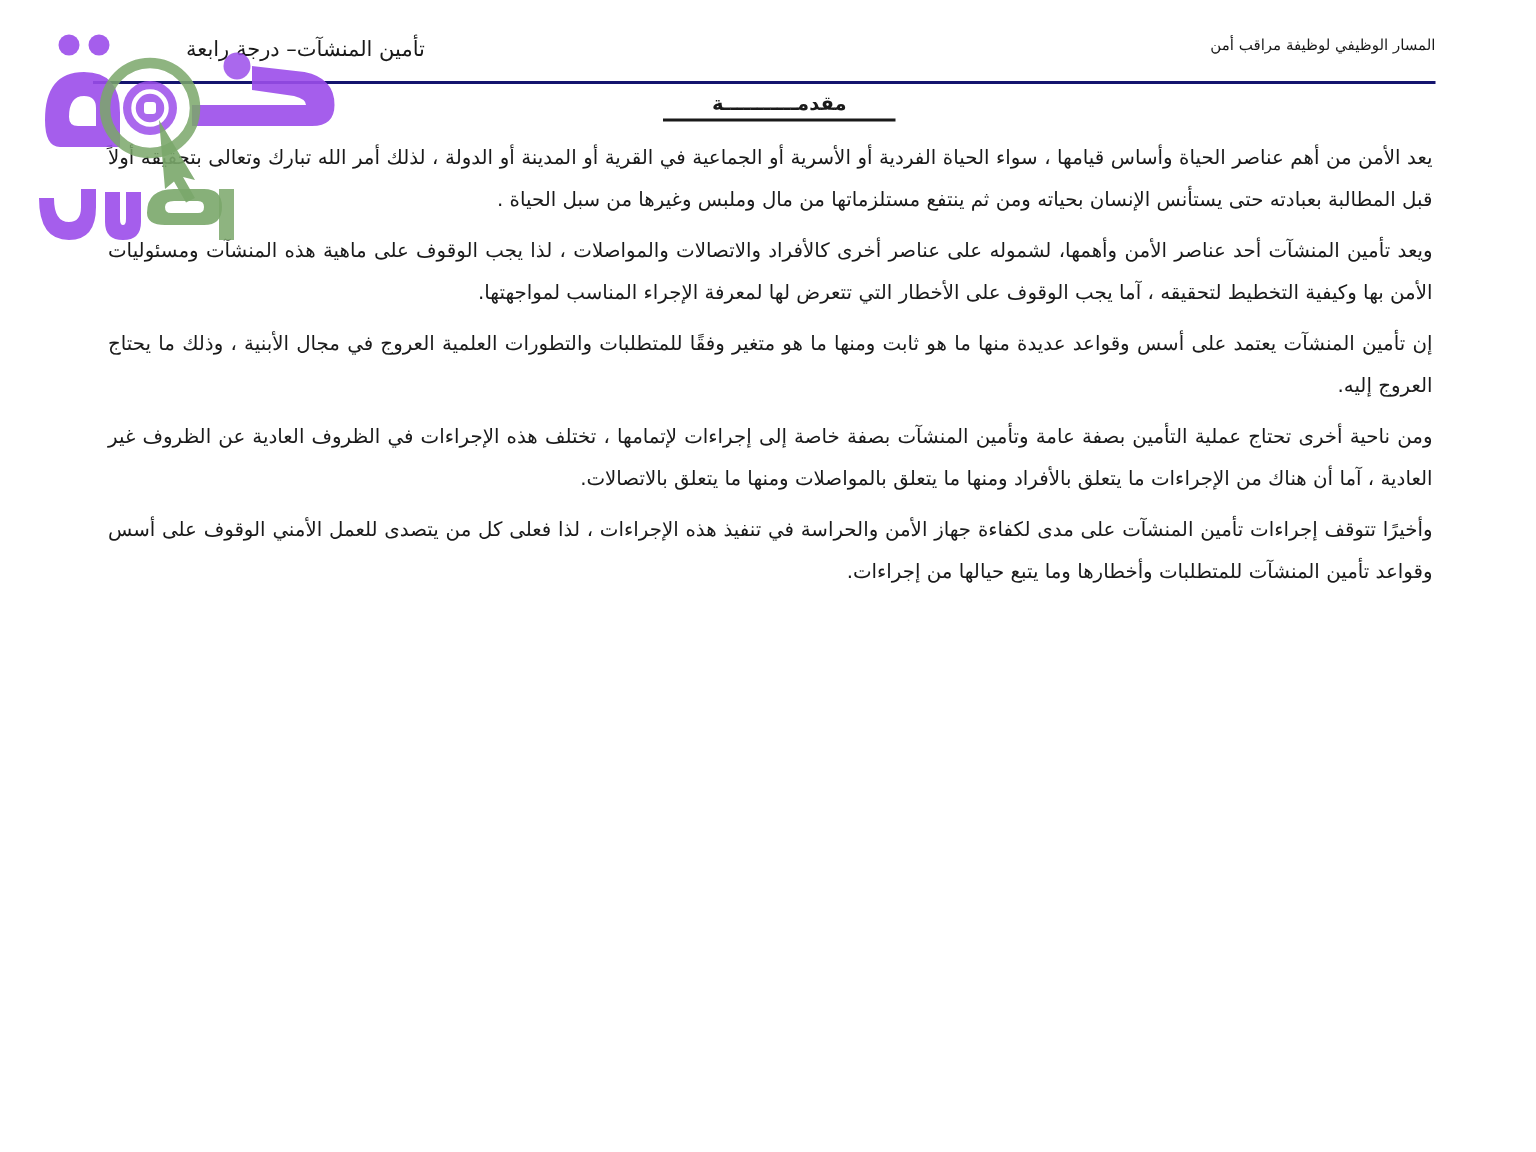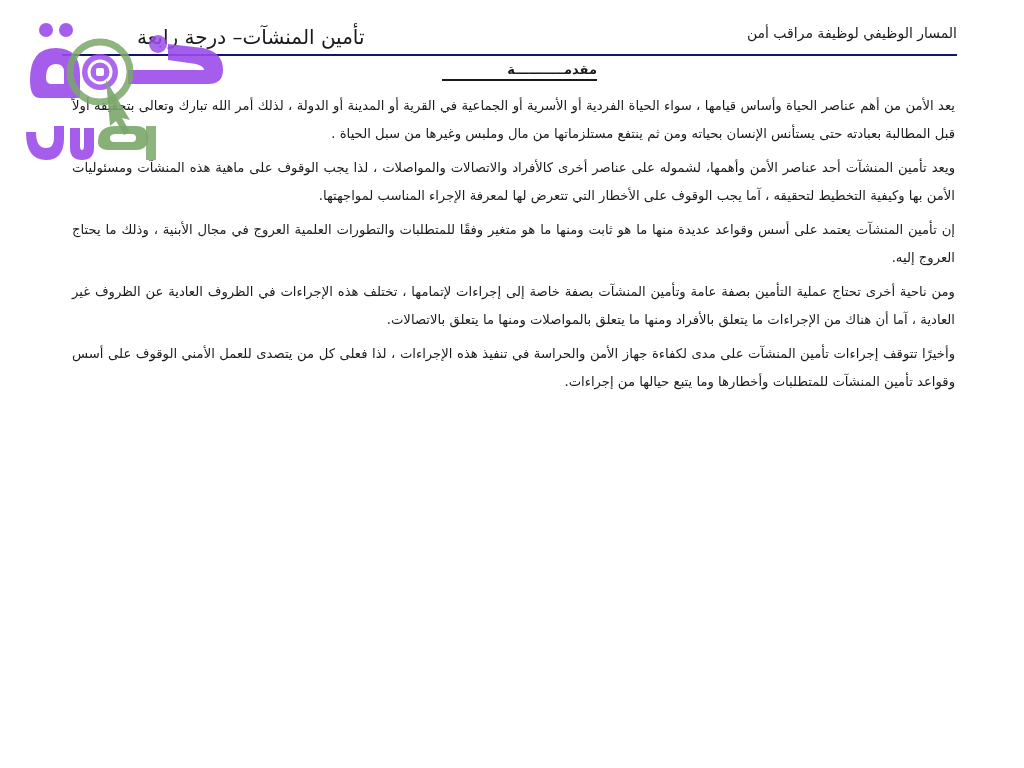--- a/index.html
+++ b/index.html
@@ -28,36 +28,37 @@
       top: 22px;
       left: 0;
       right: 0;
       height: 32px;
       border-bottom: 2px solid #14146e;
     }
     .header-right {
       position: absolute;
       right: 0;
       top: 3px;
-      font-size: 14px;
+      font-size: 10px;
       letter-spacing: 0.2px;
       white-space: nowrap;
     }
     .header-left {
       position: absolute;
-      left: 75px;
+      left: 62px;
       top: 3px;
-      font-size: 20px;
+      font-size: 14px;
       white-space: nowrap;
     }
     .section-title {
       position: absolute;
       top: 62px;
       left: 380px;
       width: 155px;
+      text-align: center;
       font-size: 13px;
       font-weight: bold;
       border-bottom: 2px solid #1a1a1a;
       line-height: 16px;
       height: 17px;
     }
     .body {
       position: absolute;
       top: 92px;
       right: 2px;

